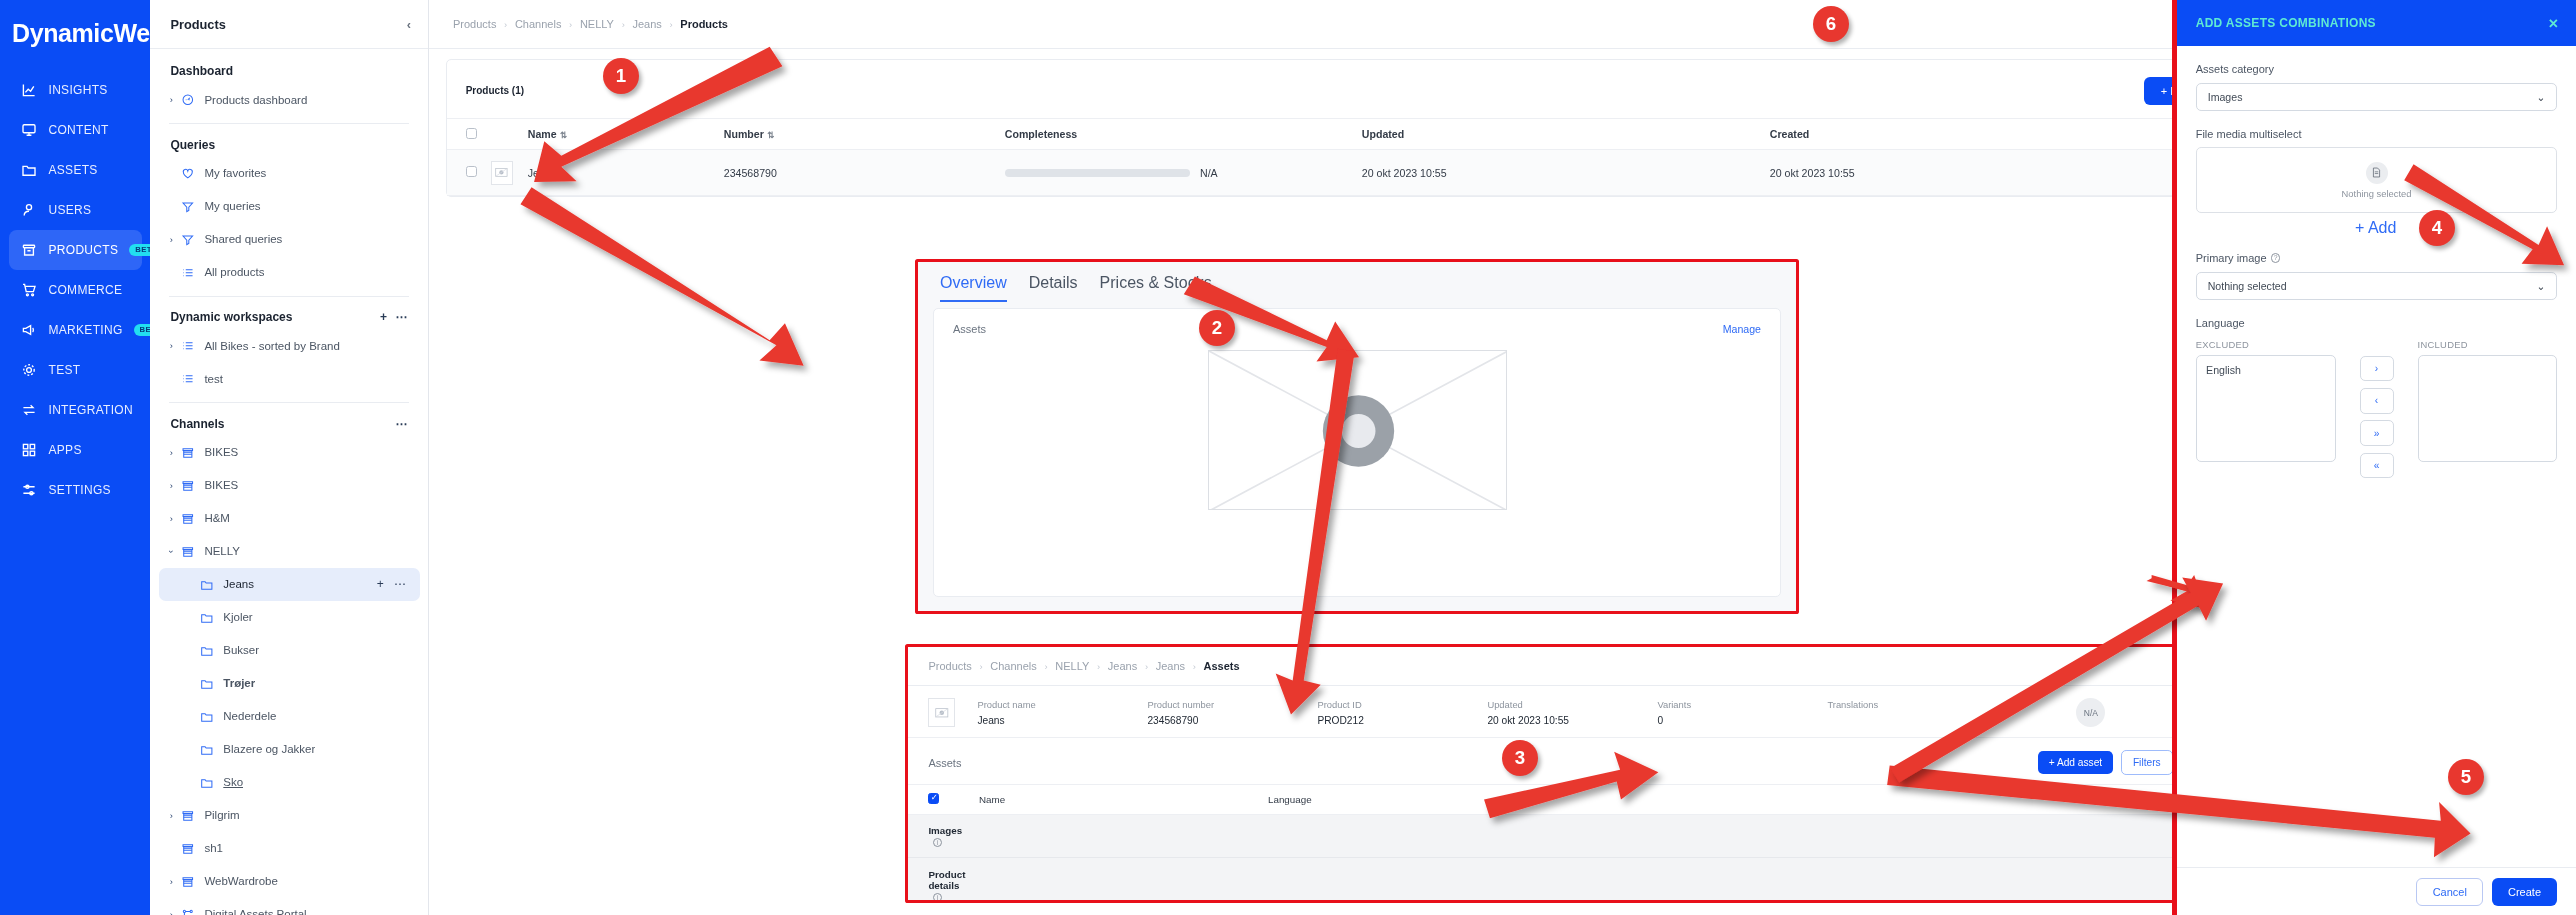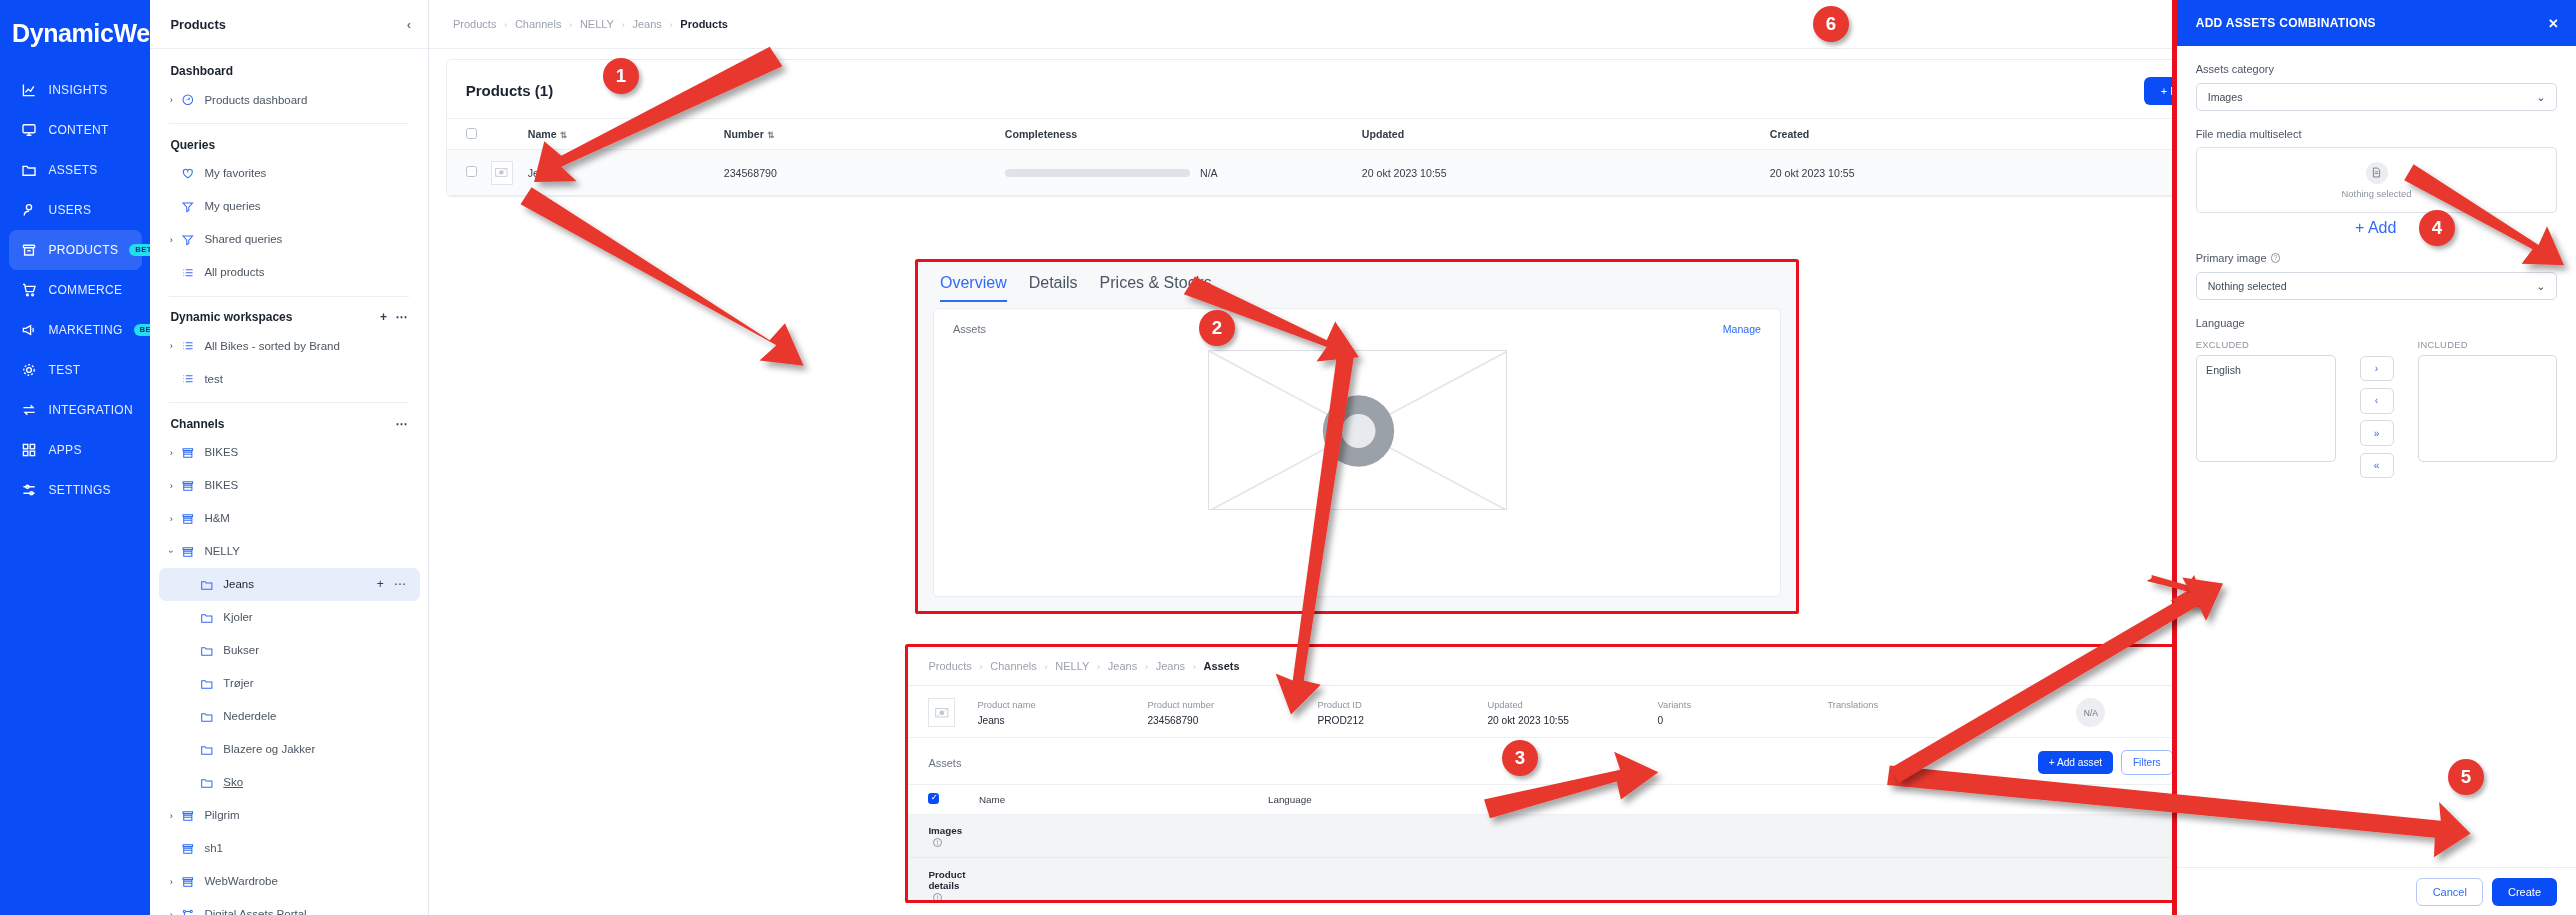--- a/index.html
+++ b/index.html
@@ -71,21 +71,21 @@
   .btn {
     font-size: 11px; border-radius: 6px; padding: 6.8px 15.3px; cursor: pointer;
     border: 0.9px solid transparent; white-space: nowrap;
   }
   .btn-primary { background: #0a4cf5; color: #fff; }
   .btn-outline { background: #fff; color: #5b6470; border: 0.9px solid #ccd2da; }
 
   
   .list-card { margin: 10.2px 17px 0 17px; border: 0.9px solid #e9ecf1; border-radius: 5.1px; background: #fff; }
   .list-head { display: flex; align-items: center; justify-content: space-between; padding: 15.3px 18.7px 12px 18.7px; }
-  .list-title { font-size: 15px; font-weight: bold; color: #1b2330; }
+  .list-title { font-size: 10px; font-weight: bold; color: #1b2330; }
   .list-tools { display: flex; align-items: center; gap: 8.5px; }
   .iconbtn-group { display: flex; border: 0.9px solid #d4dae2; border-radius: 6px; overflow: hidden; }
   .iconbtn { width: 32px; height: 29px; display: flex; align-items: center; justify-content: center; cursor: pointer; background: #fff; }
   .iconbtn.on { background: #0a4cf5; }
   .iconbtn svg { width: 13.6px; height: 13.6px; }
   .searchbox {
     width: 208px; height: 29px; border: 0.9px solid #d4dae2; border-radius: 6px;
     display: flex; align-items: center; padding: 0 9.4px; gap: 5.1px; background: #fff;
   }
   .searchbox input { border: 0; outline: 0; flex: 1; font-size: 10.6px; color: #4b5563; font-family: "Liberation Sans", sans-serif; }
@@ -151,21 +151,21 @@
   table.agrid th { text-align: left; font-size: 9.8px; font-weight: normal; color: #333b47; padding: 7.7px 6.8px; border-top: 0.9px solid #edeff3; border-bottom: 0.9px solid #edeff3; }
   table.agrid td { font-size: 9.8px; color: #222a35; padding: 10.2px 6.8px; background: #f3f4f6; border-bottom: 0.9px solid #e6e8ec; font-weight: bold; }
   .info-i { display: inline-block; width: 9.4px; height: 9.4px; border: 0.9px solid #8d949e; border-radius: 50%; font-size: 6.8px; line-height: 8.5px; text-align: center; color: #8d949e; margin-left: 4.3px; font-weight: normal; }
 
   
   .drawer {
     position: absolute; right: 0; top: 0; width: 404px; height: 916px; background: #fff;
     border-left: 5.1px solid #e8101a; display: flex; flex-direction: column;
   }
   .drawer-head {
-    height: 46px; background: #0a4cf5; color: #ffffff; display: flex; align-items: center;
+    height: 46px; background: #0a4cf5; color: #5eead4; display: flex; align-items: center;
     justify-content: space-between; padding: 0 17px 0 18.7px;
     font-size: 12px; font-weight: bold; letter-spacing: 0.3px;
   }
   .drawer-body { flex: 1; padding: 17px 18.7px 0 18.7px; }
   .fld-label { font-size: 11px; color: #4b5563; margin-bottom: 7.7px; display: flex; align-items: center; }
   .select {
     height: 28px; border: 0.9px solid #d4dae2; border-radius: 5.1px; display: flex; align-items: center;
     justify-content: space-between; padding: 0 11px; font-size: 10.6px; color: #414a56; margin-bottom: 17px; cursor: pointer;
   }
   .dropzone {
@@ -465,21 +465,21 @@
         </div>
         <div class="tree-item" style="padding-left: 24px;">
           <span class="caret"></span>
           <span class="t-ico">
             <svg viewBox="0 0 20 20">
               <path d="M2.5 5.5h5l1.5 2h8.5v9h-15z"></path>
             </svg>
           </span>
           <span class="t-label">Bukser</span>
         </div>
-        <div class="tree-item" style="padding-left: 24px;">
+        <div class="tree-item" style="padding-left: 24px; font-weight: bold;">
           <span class="caret"></span>
           <span class="t-ico">
             <svg viewBox="0 0 20 20">
               <path d="M2.5 5.5h5l1.5 2h8.5v9h-15z"></path>
             </svg>
           </span>
           <span class="t-label">Trøjer</span>
         </div>
         <div class="tree-item" style="padding-left: 24px;">
           <span class="caret"></span>

